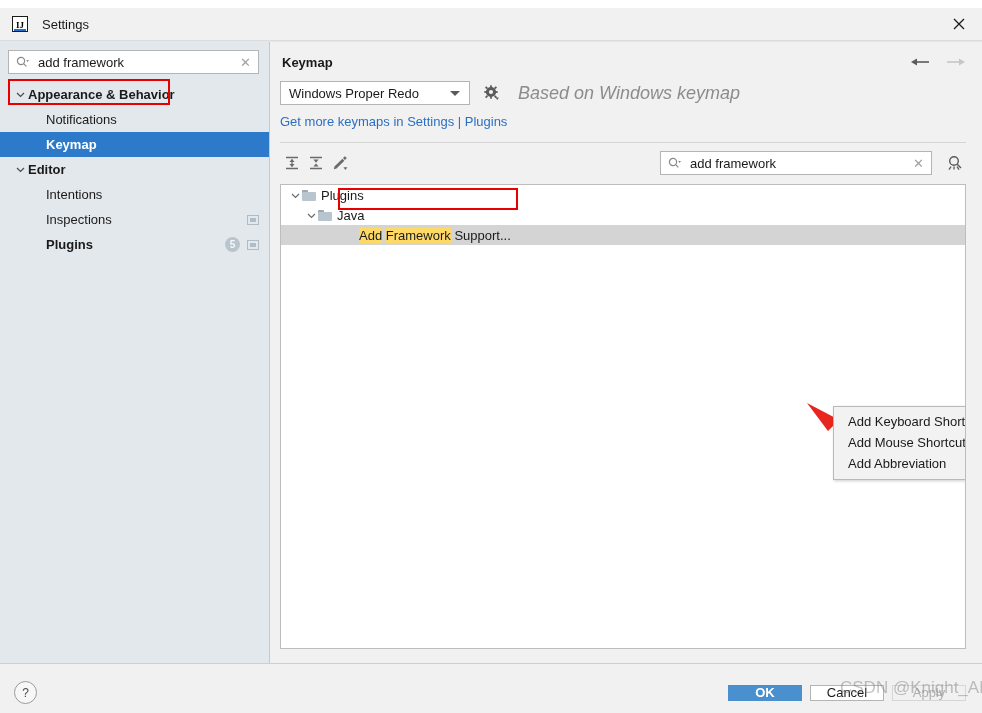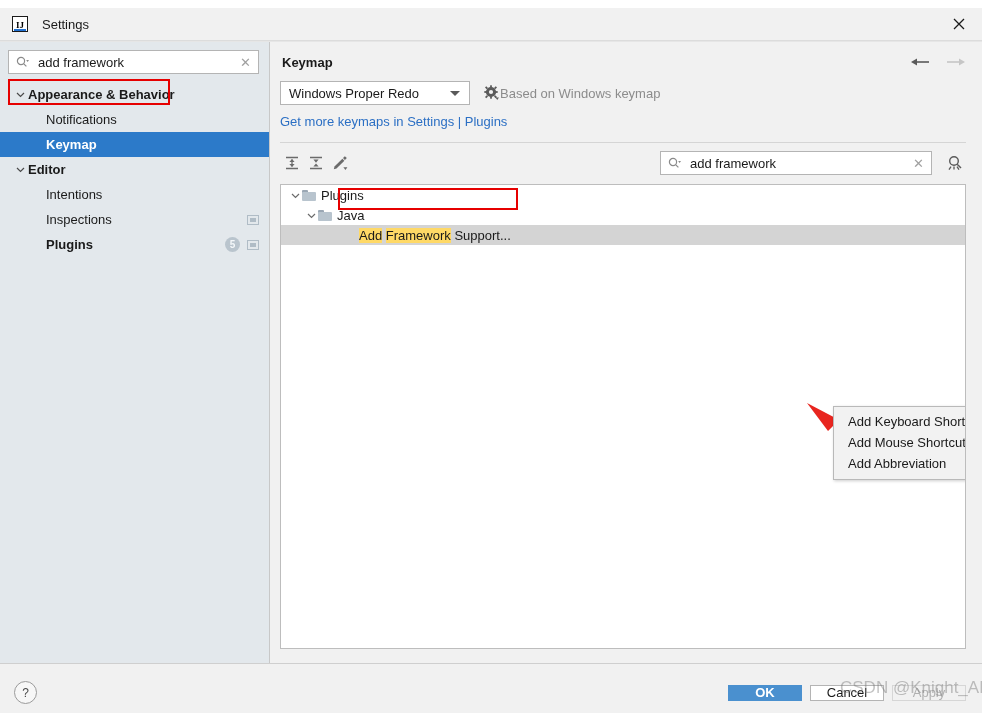--- a/index.html
+++ b/index.html
@@ -249,23 +249,25 @@
     border-right: 5px solid transparent;
     border-top: 5px solid #5a5a5a;
   }
   #gear-btn {
     margin-left: 14px;
     cursor: pointer;
     display: flex;
     align-items: center;
   }
   #based-on {
-    font-size: 13px;
+    margin-left: 18px;
+    font-size: 18px;
     color: #8c8c8c;
     white-space: nowrap;
+    font-style: italic;
   }
   #more-keymaps {
     padding: 9px 0 0 10px;
     font-size: 13px;
     color: #2b6fc4;
     cursor: pointer;
     white-space: nowrap;
   }
 
   #tree-toolbar {

